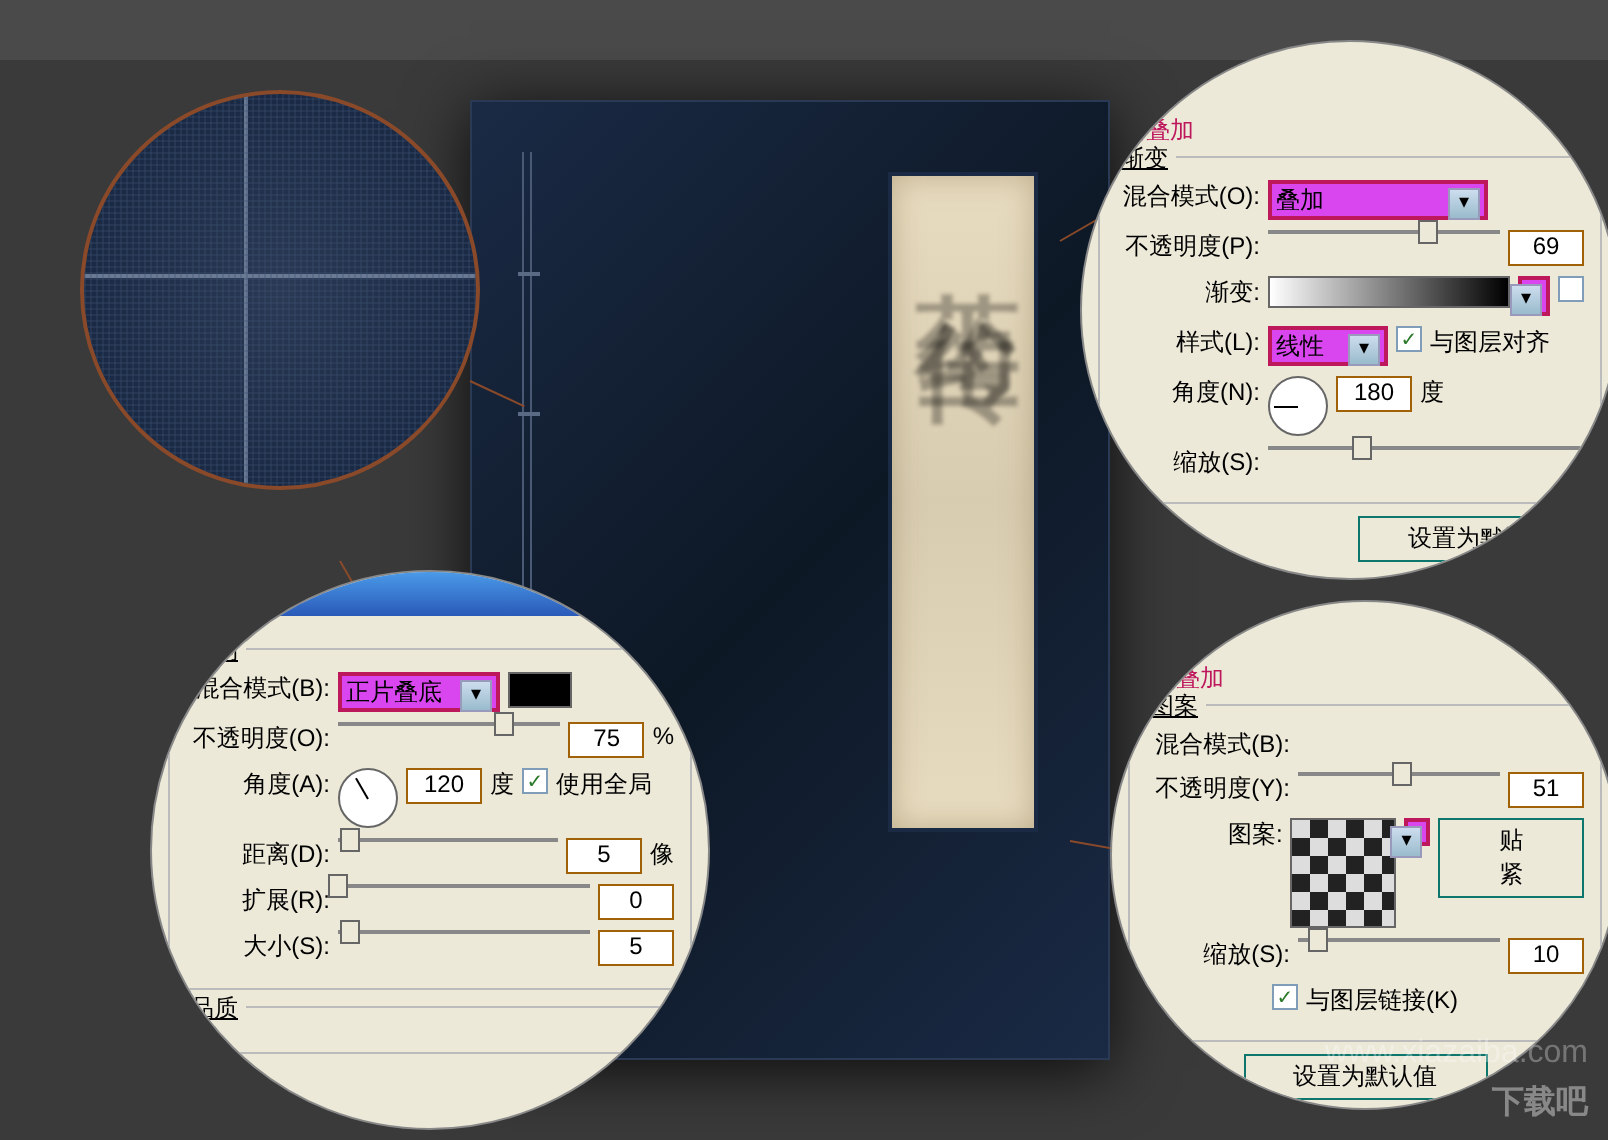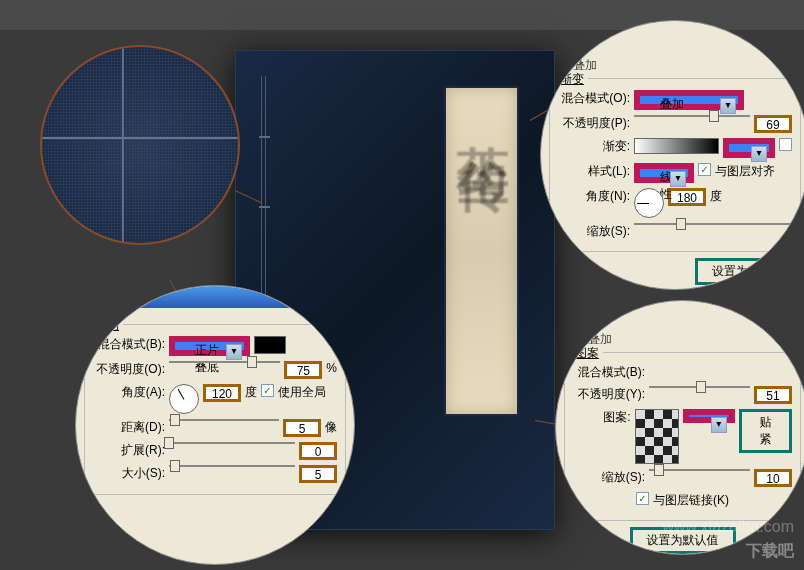--- a/index.html
+++ b/index.html
@@ -120,21 +120,21 @@
     }
     .panel-content {
       position: absolute;
       left: 0;
       right: 0;
       padding: 8px;
     }
     
     .section-title {
       font-size: 12px;
-      color: #404040;
+      color: #be185d;
       margin-bottom: 4px;
     }
     .fieldset {
       border: 1px solid #bbb;
       padding: 6px 8px;
       margin: 2px 0;
       position: relative;
     }
     .fieldset-legend {
       position: absolute;
@@ -151,41 +151,41 @@
       margin: 5px 0;
       gap: 4px;
     }
     .label {
       font-size: 12px;
       color: #000;
       text-align: right;
       white-space: nowrap;
     }
     .select {
-      border: 6px solid #be185d;
-      background: #3b82f6;
+      border: 2px solid #be185d;
+      background: #d946ef;
       font-size: 12px;
       height: 20px;
-      padding: 0 20px;
+      padding: 0 2px;
       position: relative;
     }
     .select::after {
       content: '▾';
       position: absolute;
       right: 2px;
       top: 2px;
       background: linear-gradient(180deg, #cde, #9bc);
       width: 14px;
       height: 14px;
       text-align: center;
       font-size: 10px;
       border: 1px solid #99b;
     }
     .input-num {
-      border: 3px solid #a16207;
+      border: 1px solid #a16207;
       background: #fff;
       width: 38px;
       height: 18px;
       font-size: 12px;
       text-align: center;
     }
     .slider-track {
       flex: 1;
       height: 2px;
       background: #888;
@@ -248,22 +248,22 @@
       border: 1px solid #666;
       background-image: 
         linear-gradient(45deg, #222 25%, transparent 25%, transparent 75%, #222 75%),
         linear-gradient(45deg, #222 25%, #ddd 25%, #ddd 75%, #222 75%);
       background-size: 18px 18px;
       background-position: 0 0, 9px 9px;
       background-color: #ddd;
     }
     .btn {
       background: #ece9d8;
-      border: 3px solid #0f766e;
-      padding: 2px 14px;
+      border: 1px solid #0f766e;
+      padding: 2px 24px;
       font-size: 12px;
       cursor: pointer;
     }
     
     
     .connector {
       position: absolute;
       border-top: 1px solid #8a4a2a;
       transform-origin: left center;
     }
@@ -425,20 +425,24 @@
       </div>
 
       <div class="row">
         <span class="label" style="width:72px">大小(S):</span>
         <div class="slider-track">
           <div class="slider-thumb" style="left:5%"></div>
         </div>
         <div class="input-num">5</div>
       </div>
     </div>
+    <div class="fieldset" style="margin-top:8px">
+      <div class="fieldset-legend">品质</div>
+      <div style="height:10px"></div>
+    </div>
   </div>
 </div>
 
 <div class="panel" style="left:555px;top:300px;width:255px;height:255px">
   <div class="panel-content" style="top:22px">
     <div class="section-title">图案叠加</div>
     <div class="fieldset">
       <div class="fieldset-legend">图案</div>
 
       <div class="row">

